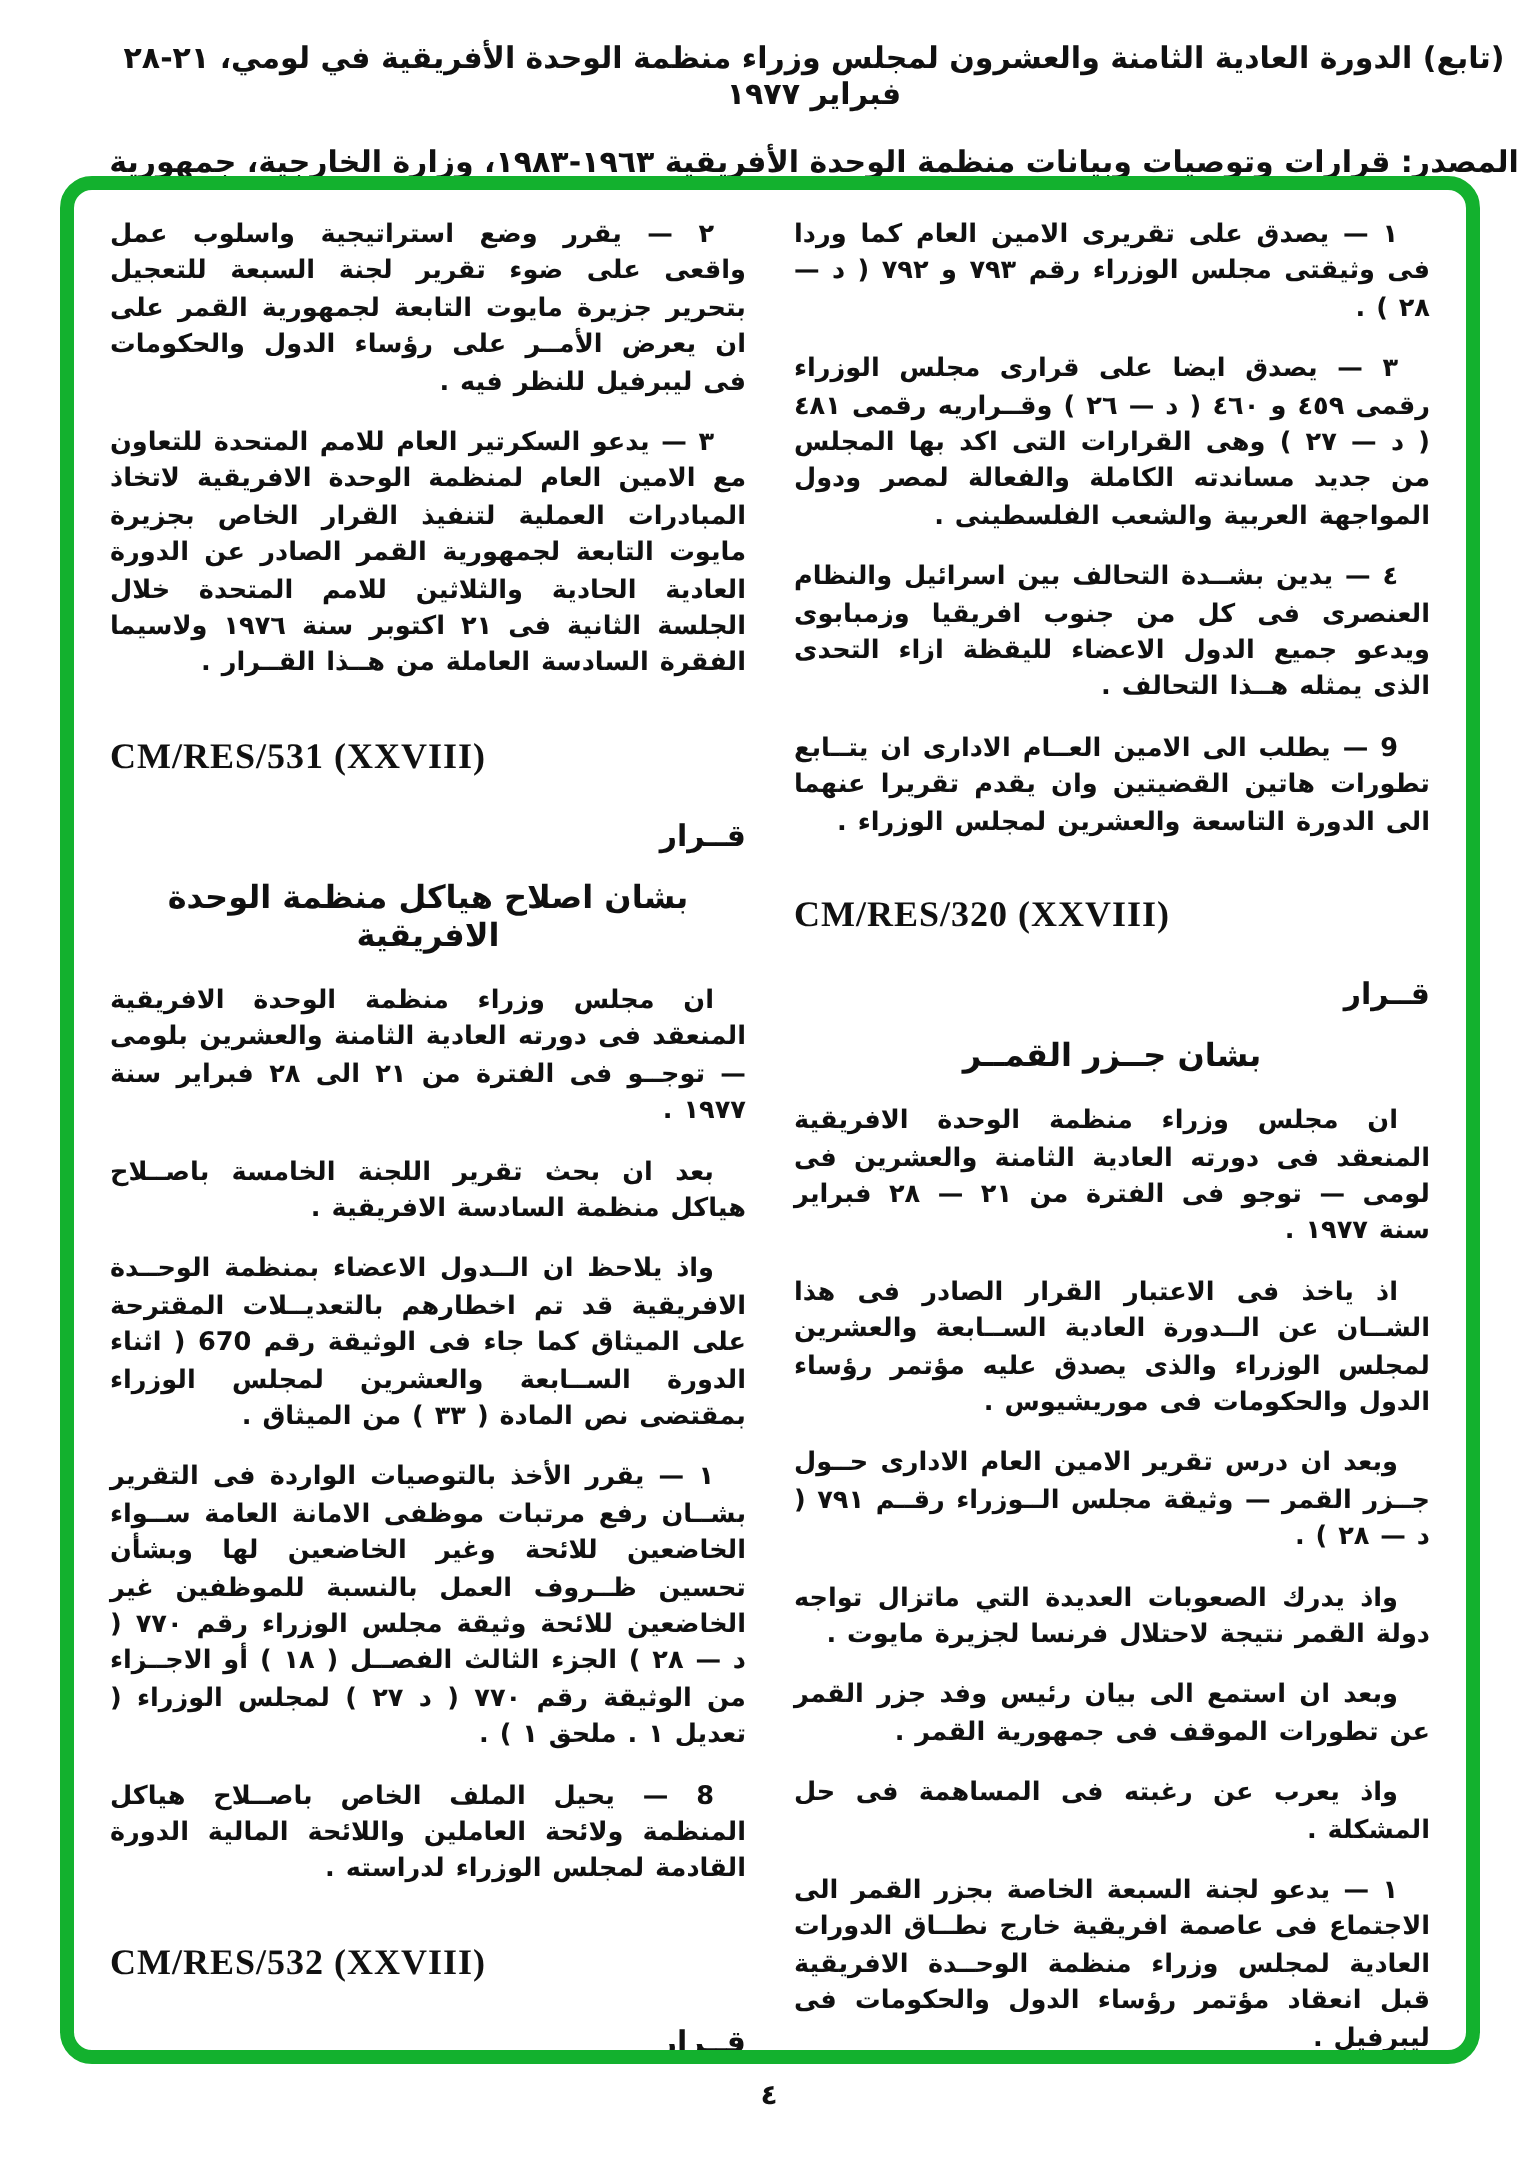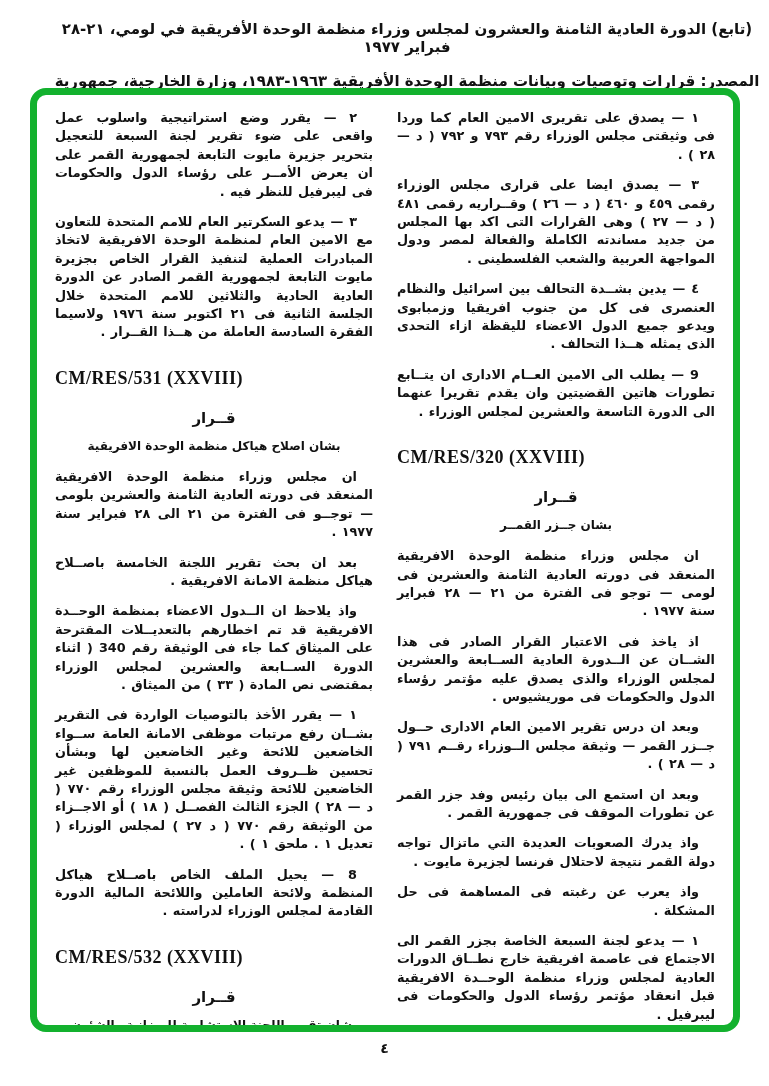--- a/index.html
+++ b/index.html
@@ -28,22 +28,22 @@
     font-size:12.8px; line-height:18.4px; font-weight:bold;
     text-align:justify; text-indent:16px;
     margin:0 0 12px 0; word-spacing:1px;
   }
   .ref {
     direction:ltr; text-align:left;
     font-family:"Liberation Serif", serif;
     font-weight:bold; font-size:18px; letter-spacing:.5px;
     margin:26px 0 20px 0;
   }
-  .res-title { text-align:center; font-size:15px; font-weight:bold; margin:0 0 12px 0; }
-  .res-subject { text-align:center; font-size:12px; font-weight:bold; margin:0 0 15px 0; }
+  .res-title { font-size:15px; font-weight:bold; margin:0 0 12px 0; }
+  .res-subject { text-align:center; font-size:16px; font-weight:bold; margin:0 0 15px 0; }
 
   .page-number {
     position:absolute; left:0; right:0; top:1040px;
     text-align:center; font-size:14px; font-weight:bold;
   }
 </style>
 </head>
 <body>
 
 <header class="page-header">
@@ -58,35 +58,35 @@
       <p class="para">١ — يصدق على تقريرى الامين العام كما وردا فى وثيقتى مجلس الوزراء رقم ٧٩٣ و ٧٩٢ ( د — ٢٨ ) .</p>
       <p class="para">٣ — يصدق ايضا على قرارى مجلس الوزراء رقمى ٤٥٩ و ٤٦٠ ( د — ٢٦ ) وقــراريه رقمى ٤٨١ ( د — ٢٧ ) وهى القرارات التى اكد بها المجلس من جديد مساندته الكاملة والفعالة لمصر ودول المواجهة العربية والشعب الفلسطينى .</p>
       <p class="para">٤ — يدين بشــدة التحالف بين اسرائيل والنظام العنصرى فى كل من جنوب افريقيا وزمبابوى ويدعو جميع الدول الاعضاء لليقظة ازاء التحدى الذى يمثله هــذا التحالف .</p>
       <p class="para">9 — يطلب الى الامين العــام الادارى ان يتــابع تطورات هاتين القضيتين وان يقدم تقريرا عنهما الى الدورة التاسعة والعشرين لمجلس الوزراء .</p>
       <div class="ref">CM/RES/320 (XXVIII)</div>
       <div class="res-title">قــرار</div>
       <div class="res-subject">بشان جــزر القمــر</div>
       <p class="para">ان مجلس وزراء منظمة الوحدة الافريقية المنعقد فى دورته العادية الثامنة والعشرين فى لومى — توجو فى الفترة من ٢١ — ٢٨ فبراير سنة ١٩٧٧ .</p>
       <p class="para">اذ ياخذ فى الاعتبار القرار الصادر فى هذا الشــان عن الــدورة العادية الســابعة والعشرين لمجلس الوزراء والذى يصدق عليه مؤتمر رؤساء الدول والحكومات فى موريشيوس .</p>
       <p class="para">وبعد ان درس تقرير الامين العام الادارى حــول جــزر القمر — وثيقة مجلس الــوزراء رقــم ٧٩١ ( د — ٢٨ ) .</p>
+      <p class="para">واذ يدرك الصعوبات العديدة التي ماتزال تواجه دولة القمر نتيجة لاحتلال فرنسا لجزيرة مايوت .</p>
       <p class="para">وبعد ان استمع الى بيان رئيس وفد جزر القمر عن تطورات الموقف فى جمهورية القمر .</p>
-      <p class="para">واذ يدرك الصعوبات العديدة التي ماتزال تواجه دولة القمر نتيجة لاحتلال فرنسا لجزيرة مايوت .</p>
       <p class="para">واذ يعرب عن رغبته فى المساهمة فى حل المشكلة .</p>
       <p class="para">١ — يدعو لجنة السبعة الخاصة بجزر القمر الى الاجتماع فى عاصمة افريقية خارج نطــاق الدورات العادية لمجلس وزراء منظمة الوحــدة الافريقية قبل انعقاد مؤتمر رؤساء الدول والحكومات فى ليبرفيل .</p>
     </div>
 
     <div class="col">
       <p class="para">٢ — يقرر وضع استراتيجية واسلوب عمل واقعى على ضوء تقرير لجنة السبعة للتعجيل بتحرير جزيرة مايوت التابعة لجمهورية القمر على ان يعرض الأمــر على رؤساء الدول والحكومات فى ليبرفيل للنظر فيه .</p>
       <p class="para">٣ — يدعو السكرتير العام للامم المتحدة للتعاون مع الامين العام لمنظمة الوحدة الافريقية لاتخاذ المبادرات العملية لتنفيذ القرار الخاص بجزيرة مايوت التابعة لجمهورية القمر الصادر عن الدورة العادية الحادية والثلاثين للامم المتحدة خلال الجلسة الثانية فى ٢١ اكتوبر سنة ١٩٧٦ ولاسيما الفقرة السادسة العاملة من هــذا القــرار .</p>
       <div class="ref">CM/RES/531 (XXVIII)</div>
       <div class="res-title">قــرار</div>
       <div class="res-subject">بشان اصلاح هياكل منظمة الوحدة الافريقية</div>
       <p class="para">ان مجلس وزراء منظمة الوحدة الافريقية المنعقد فى دورته العادية الثامنة والعشرين بلومى — توجــو فى الفترة من ٢١ الى ٢٨ فبراير سنة ١٩٧٧ .</p>
-      <p class="para">بعد ان بحث تقرير اللجنة الخامسة باصــلاح هياكل منظمة الامانة الافريقية .</p>
-      <p class="para">واذ يلاحظ ان الــدول الاعضاء بمنظمة الوحــدة الافريقية قد تم اخطارهم بالتعديــلات المقترحة على الميثاق كما جاء فى الوثيقة رقم 340 ( اثناء الدورة الســابعة والعشرين لمجلس الوزراء بمقتضى نص المادة ( ٣٣ ) من الميثاق .</p>
+      <p class="para">بعد ان بحث تقرير اللجنة الخامسة باصــلاح هياكل منظمة السادسة الافريقية .</p>
+      <p class="para">واذ يلاحظ ان الــدول الاعضاء بمنظمة الوحــدة الافريقية قد تم اخطارهم بالتعديــلات المقترحة على الميثاق كما جاء فى الوثيقة رقم 670 ( اثناء الدورة الســابعة والعشرين لمجلس الوزراء بمقتضى نص المادة ( ٣٣ ) من الميثاق .</p>
       <p class="para">١ — يقرر الأخذ بالتوصيات الواردة فى التقرير بشــان رفع مرتبات موظفى الامانة العامة ســواء الخاضعين للائحة وغير الخاضعين لها وبشأن تحسين ظــروف العمل بالنسبة للموظفين غير الخاضعين للائحة وثيقة مجلس الوزراء رقم ٧٧٠ ( د — ٢٨ ) الجزء الثالث الفصــل ( ١٨ ) أو الاجــزاء من الوثيقة رقم ٧٧٠ ( د ٢٧ ) لمجلس الوزراء ( تعديل ١ . ملحق ١ ) .</p>
       <p class="para">8 — يحيل الملف الخاص باصــلاح هياكل المنظمة ولائحة العاملين واللائحة المالية الدورة القادمة لمجلس الوزراء لدراسته .</p>
       <div class="ref">CM/RES/532 (XXVIII)</div>
       <div class="res-title">قــرار</div>
       <div class="res-subject">بشان تقرير اللجنة الاستشارية للميزانية والشئون المالية</div>
 
     </div>
 
   </div>
 </section>

